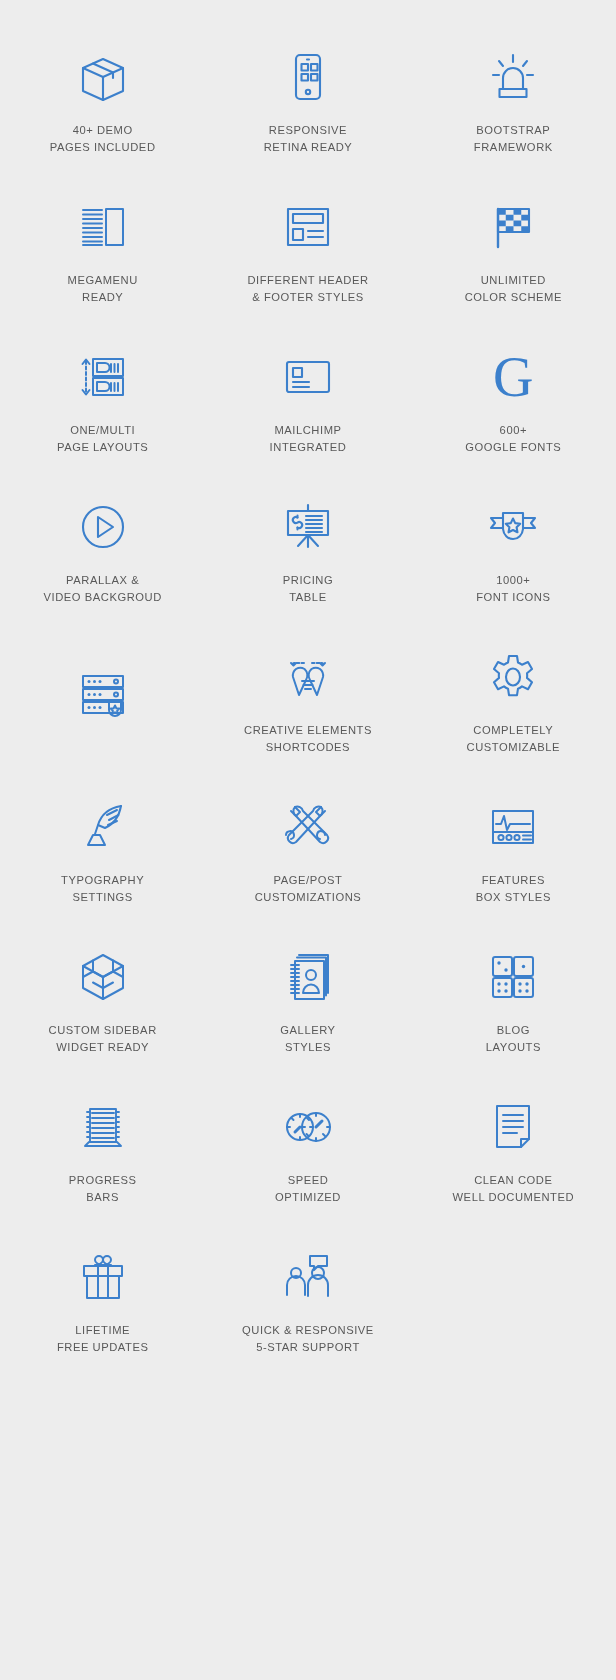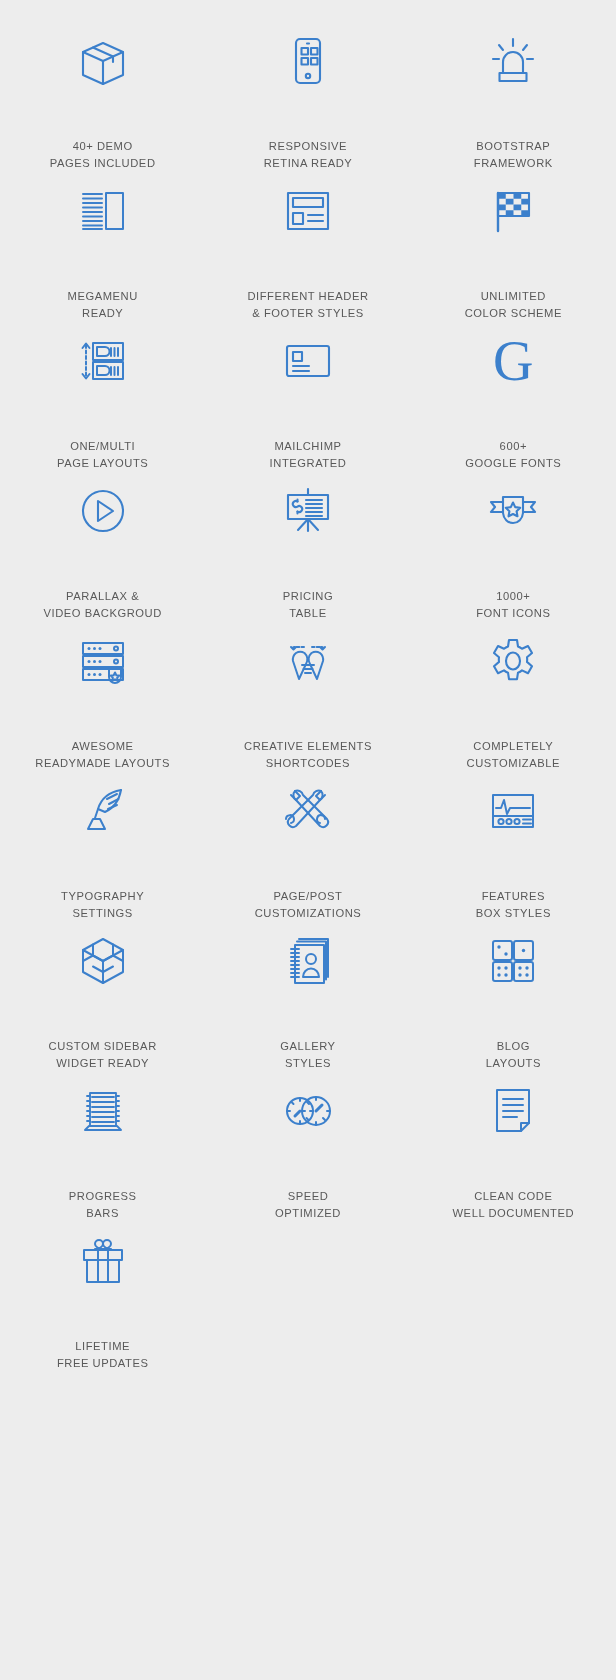--- a/index.html
+++ b/index.html
@@ -14,21 +14,21 @@
     display:grid;
     grid-template-columns:repeat(3,1fr);
     grid-auto-rows:150px;
     padding-top:22px;
     box-sizing:border-box;
   }
   .feature{
     display:flex;
     flex-direction:column;
     align-items:center;
-    justify-content:space-between;
+    justify-content:center;
     padding-top:8px;
   }
   .feature-icon{
     width:62px;
     height:62px;
     display:flex;
     align-items:center;
     justify-content:center;
     color:#3c80cc;
     margin-bottom:14px;
@@ -267,24 +267,20 @@
           <circle cx="12" cy="39.5" r="1.5"></circle>
             <circle cx="17.5" cy="39.5" r="1.5"></circle>
             <circle cx="23" cy="39.5" r="1.5"></circle>
         </g>
         <circle cx="39" cy="13.5" r="2"></circle>
         <circle cx="39" cy="26.5" r="2"></circle>
         <path d="M32 34 h8 v9 a6 6 0 0 1 -6 6 a6 6 0 0 1 -6 -6 v-9 z" transform="translate(4,-1)"></path>
         <path d="M38 37.5 l1.3 2.7 3 .4 -2.15 2.1 .5 3 -2.65 -1.4 -2.65 1.4 .5 -3 -2.15 -2.1 3 -.4 z"></path>
       </svg>
     </div>
-    <div class="feature-label">
-      <span>AWESOME</span>
-        <span>READYMADE LAYOUTS</span>
-    </div>
   </div>
 
   <div class="feature">
     <div class="feature-icon">
       <svg width="52" height="52" viewBox="0 0 52 52" fill="none" stroke="#3c80cc" stroke-width="2" stroke-linejoin="round" stroke-linecap="round">
         <path d="M14 18 a8.5 8.5 0 0 1 8.5 0 a8.5 8.5 0 0 1 1.5 11 L17 44 L11 26 a8.5 8.5 0 0 1 3 -8 z"></path>
         <path d="M38 18 a8.5 8.5 0 0 0 -8.5 0 a8.5 8.5 0 0 0 -1.5 11 L35 44 L41 26 a8.5 8.5 0 0 0 -3 -8 z"></path>
         <path d="M20 30 h12 M21.5 34 h9 M23 38 h6"></path>
         <path d="M22 12 H12 a1 1 0 0 0 -1 1 v2" stroke-dasharray="2.5 2.2"></path>
         <path d="M30 12 H40 a1 1 0 0 1 1 1 v2" stroke-dasharray="2.5 2.2"></path>
@@ -485,14 +481,29 @@
         <rect x="10" y="25" width="32" height="22"></rect>
         <path d="M21 15 V47 M31 15 V47"></path>
       </svg>
     </div>
     <div class="feature-label">
       <span>LIFETIME</span>
         <span>FREE UPDATES</span>
     </div>
   </div>
 
+  <div class="feature">
+    <div class="feature-icon">
+      <svg width="52" height="52" viewBox="0 0 52 52" fill="none" stroke="#3c80cc" stroke-width="2" stroke-linejoin="round" stroke-linecap="round">
+        <circle cx="14" cy="22" r="5"></circle>
+        <path d="M5 44 V34 a9 9 0 0 1 18 0 v10"></path>
+        <circle cx="36" cy="22" r="6"></circle>
+        <path d="M26 45 V34 a10 10 0 0 1 20 0 v11"></path>
+        <path d="M28 5 h17 v10 H36 l-4 4 v-4 h-4 z"></path>
+      </svg>
+    </div>
+    <div class="feature-label">
+      <span>QUICK &amp; RESPONSIVE</span>
+        <span>5-STAR SUPPORT</span>
+    </div>
+  </div>
 
 </div>
 
 </body></html>

